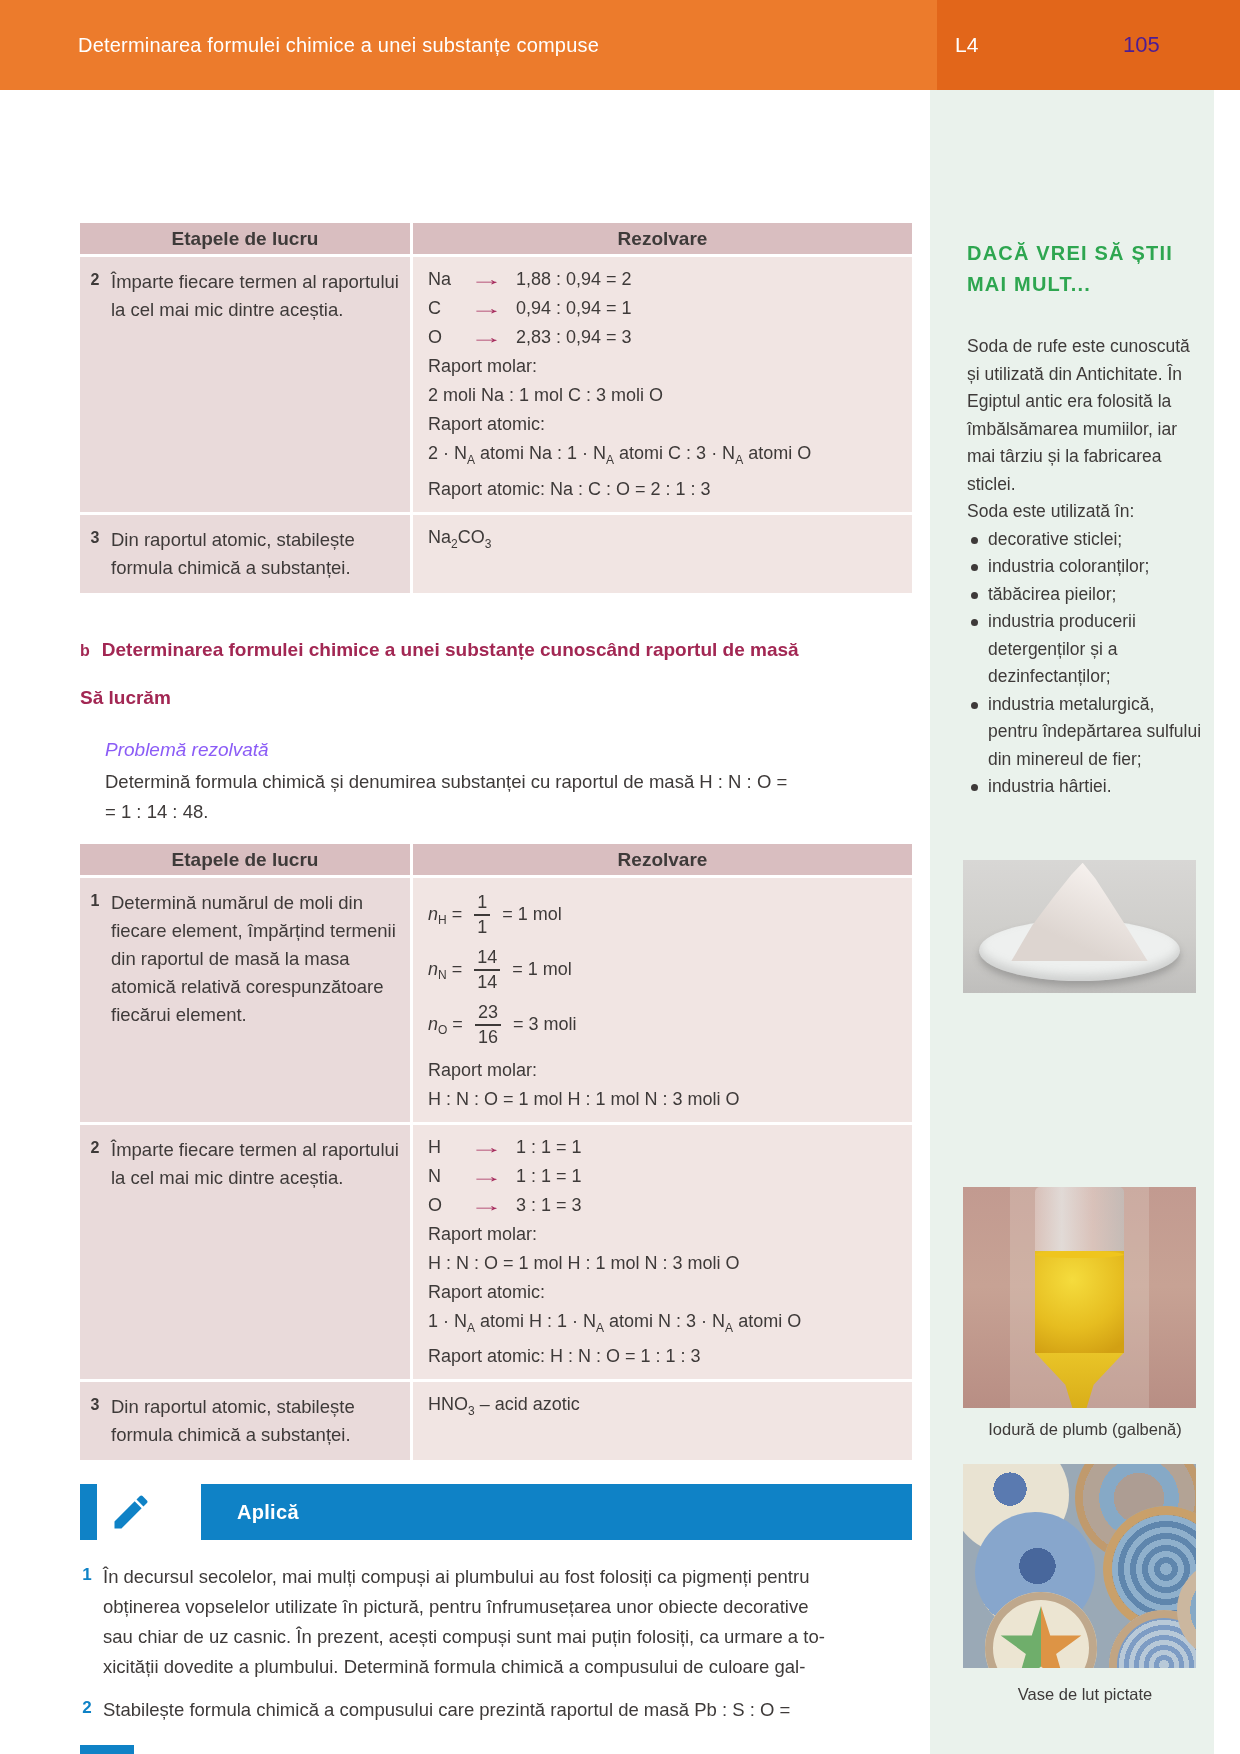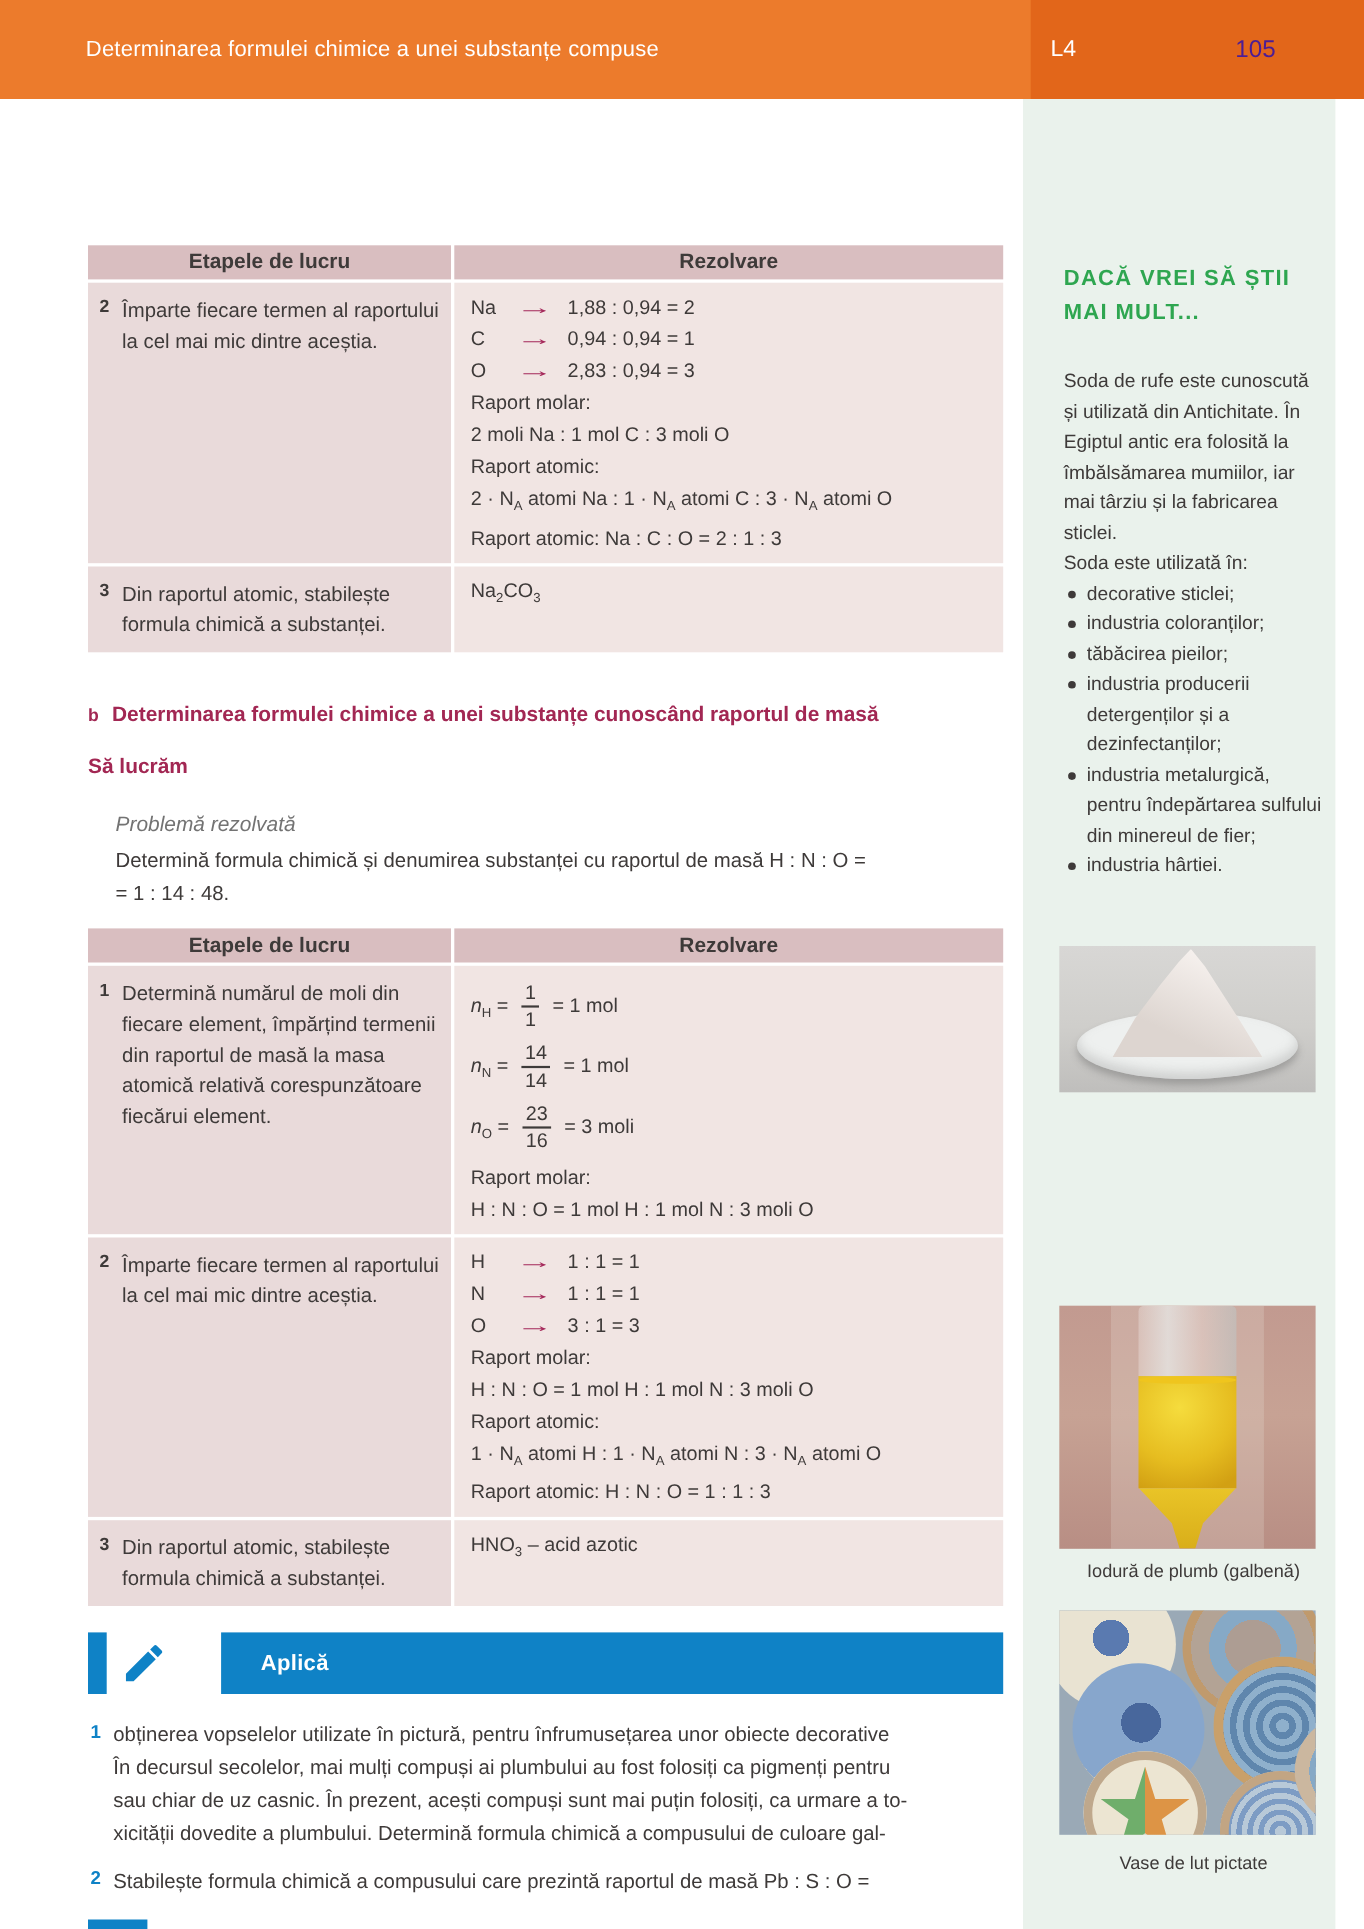--- a/index.html
+++ b/index.html
@@ -66,21 +66,21 @@
   sub{font-size:12px;}
   .frac{display:inline-flex;flex-direction:column;align-items:center;vertical-align:middle;margin:0 7px;line-height:23px;}
   .frac .ft{border-bottom:2px solid #3e3a39;padding:0 3px;}
 
   .t1{margin-top:133px;}
   .t2{margin-top:17px;}
 
   .sec-b{margin-top:46px;color:#a22753;font-weight:bold;font-size:19px;display:flex;gap:12px;align-items:baseline;}
   .sec-b .blabel{font-size:16px;}
   .sa-lucram{margin-top:26px;color:#a22753;font-weight:bold;font-size:19px;}
-  .prob-title{margin-top:30px;margin-left:25px;color:#737373;font-style:italic;font-size:19px;}
+  .prob-title{margin-top:30px;margin-left:25px;color:#8b5cf6;font-style:italic;font-size:19px;}
   .prob-text{margin-top:6px;margin-left:25px;font-size:18.5px;line-height:30px;}
 
   .aplica{margin-top:24px;height:56px;display:flex;align-items:stretch;}
   .aplica-strip{width:17px;background:#0f82c6;}
   .aplica-pencil{width:68px;display:flex;align-items:center;justify-content:center;}
   .aplica-pencil svg{width:44px;height:44px;}
   .aplica-bar{flex:1;background:#0f82c6;display:flex;align-items:center;padding-left:36px;
         color:#fff;font-weight:bold;font-size:20px;letter-spacing:.3px;margin-left:36px;}
 
   .exercise{margin-top:22px;display:flex;gap:9px;align-items:flex-start;}
@@ -243,22 +243,22 @@
             <path fill="#0f82c6" d="M3 17.2V21h3.8L17.8 10 14 6.2 3 17.2zM20.7 7.1c.4-.4.4-1 0-1.4l-2.4-2.4c-.4-.4-1-.4-1.4 0l-1.9 1.9 3.8 3.8 1.9-1.9z"></path>
           </svg>
       </div>
       <div class="aplica-bar">Aplică</div>
     </div>
 
     <div id="exercises">
         <div class="exercise">
           <div class="exnum">1</div>
           <div class="exlines">
+            <div>În decursul secolelor, mai mulți compuși ai plumbului au fost folosiți ca pigmenți pentru</div>
             <div>obținerea vopselelor utilizate în pictură, pentru înfrumusețarea unor obiecte decorative</div>
-            <div>În decursul secolelor, mai mulți compuși ai plumbului au fost folosiți ca pigmenți pentru</div>
             <div>sau chiar de uz casnic. În prezent, acești compuși sunt mai puțin folosiți, ca urmare a to-</div>
             <div>xicității dovedite a plumbului. Determină formula chimică a compusului de culoare gal-</div>
           </div>
         </div>
         <div class="exercise">
           <div class="exnum">2</div>
           <div class="exlines">
             <div>Stabilește formula chimică a compusului care prezintă raportul de masă Pb : S : O =</div>
           </div>
         </div>

